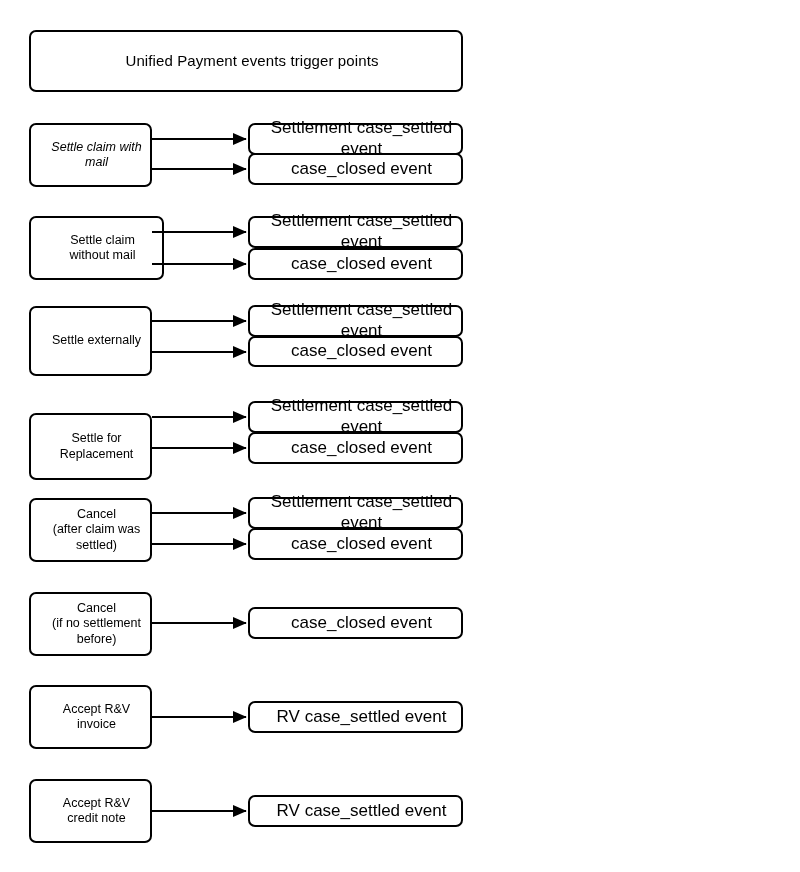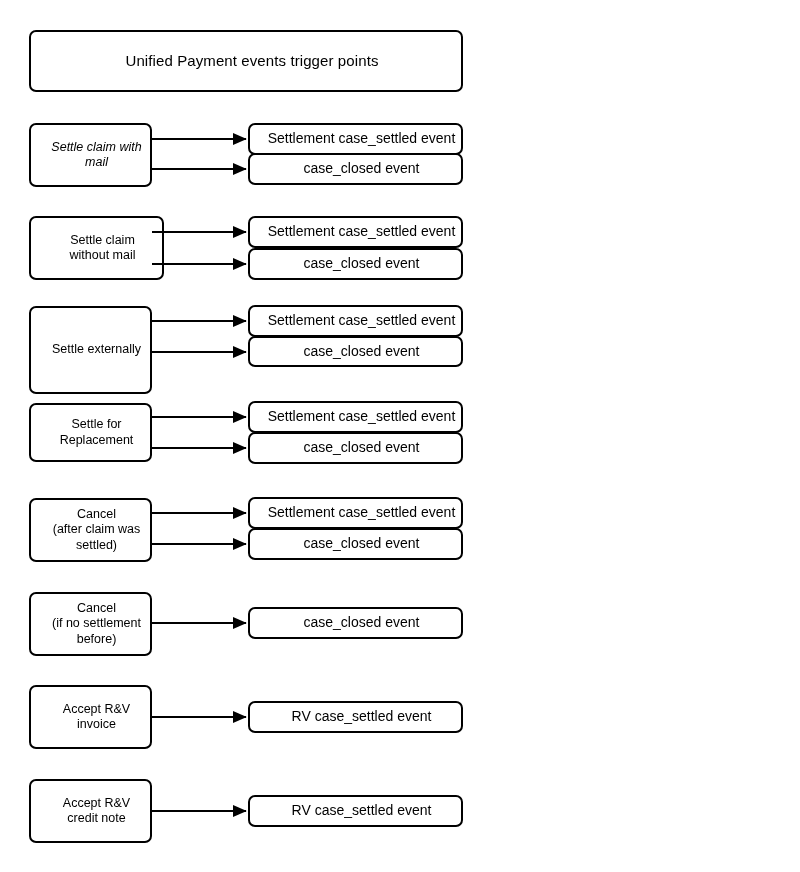--- a/index.html
+++ b/index.html
@@ -40,21 +40,21 @@
   .node-title {
     font-size: 15px;
     letter-spacing: 0.1px;
   }
 
   .node-action {
     font-size: 12.5px;
   }
 
   .node-event {
-    font-size: 14px;
+    font-size: 17px;
   }
 
   .node-label {
     display: block;
     width: 100%;
     white-space: pre-line;
     margin-left: 12px;
   }
 
   .arrow-layer {
@@ -88,30 +88,30 @@
       <div class="node node-action" style="left: 29px; top: 216px; width: 135px; height: 64px;">
         <span class="node-label">Settle claim
 without mail</span>
       </div>
       <div class="node node-event" style="z-index: 10; left: 248px; top: 216px; width: 215px; height: 32px;">
         <span class="node-label">Settlement case_settled event</span>
       </div>
       <div class="node node-event" style="z-index: 11; left: 248px; top: 248px; width: 215px; height: 32px;">
         <span class="node-label">case_closed event</span>
       </div>
-      <div class="node node-action" style="left: 29px; top: 306px; width: 123px; height: 88px;">
+      <div class="node node-action" style="left: 29px; top: 306px; width: 123px; height: 70px;">
         <span class="node-label">Settle externally</span>
       </div>
       <div class="node node-event" style="z-index: 10; left: 248px; top: 305px; width: 215px; height: 32px;">
         <span class="node-label">Settlement case_settled event</span>
       </div>
       <div class="node node-event" style="z-index: 11; left: 248px; top: 336px; width: 215px; height: 31px;">
         <span class="node-label">case_closed event</span>
       </div>
-      <div class="node node-action" style="left: 29px; top: 403px; width: 123px; height: 59px;">
+      <div class="node node-action" style="left: 29px; top: 413px; width: 123px; height: 67px;">
         <span class="node-label">Settle for
 Replacement</span>
       </div>
       <div class="node node-event" style="z-index: 10; left: 248px; top: 401px; width: 215px; height: 32px;">
         <span class="node-label">Settlement case_settled event</span>
       </div>
       <div class="node node-event" style="z-index: 11; left: 248px; top: 432px; width: 215px; height: 32px;">
         <span class="node-label">case_closed event</span>
       </div>
       <div class="node node-action" style="left: 29px; top: 498px; width: 123px; height: 64px;">

